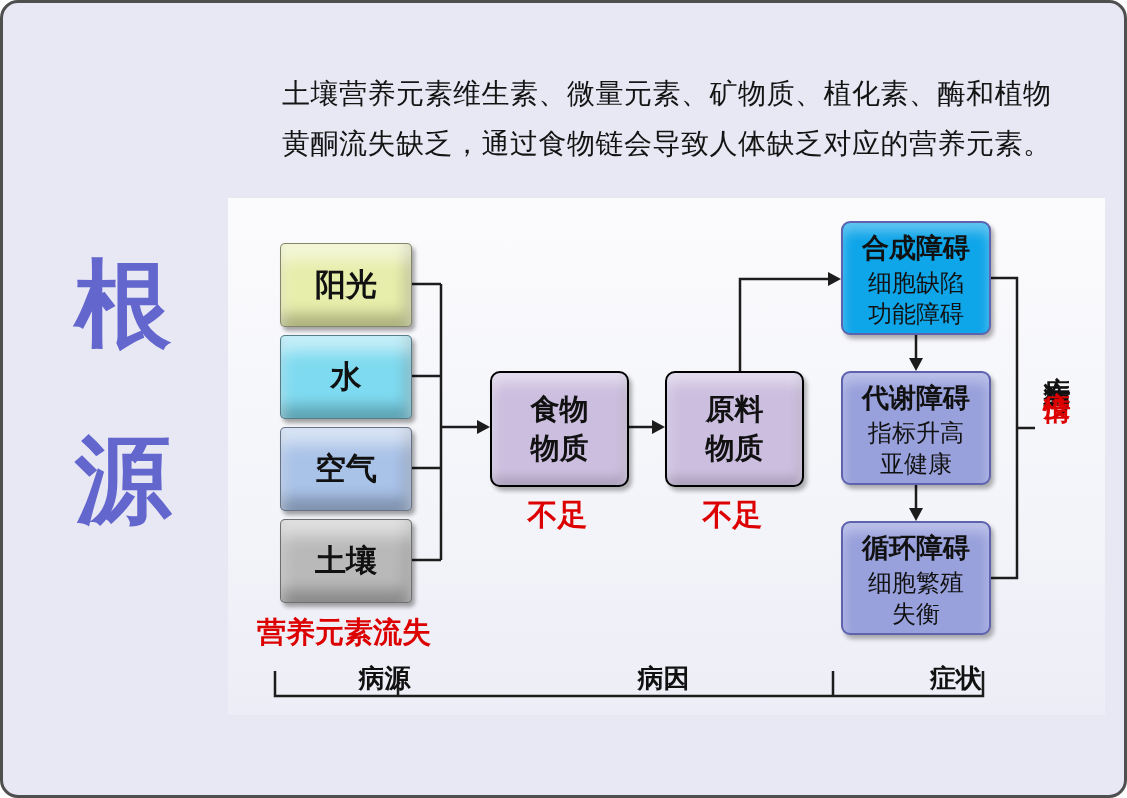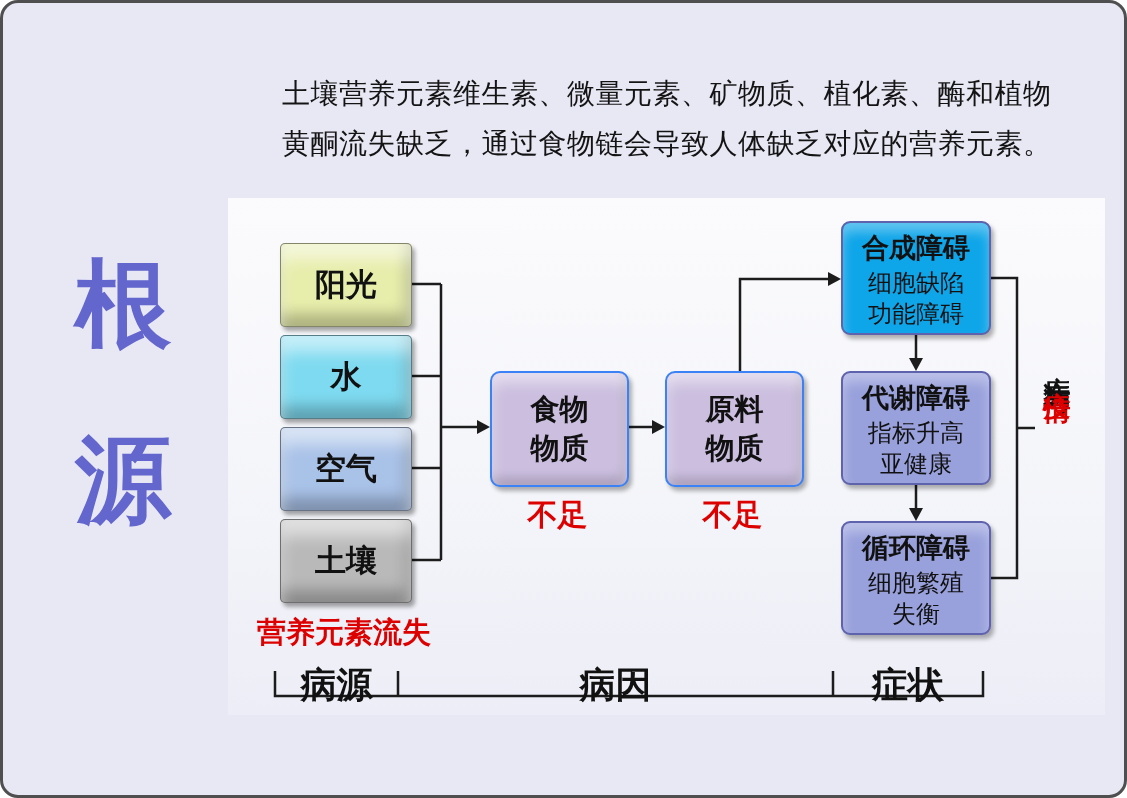--- a/index.html
+++ b/index.html
@@ -28,21 +28,21 @@
     box-shadow: inset 0 16px 16px rgba(255,255,255,0.55),
                 inset -5px -12px 14px rgba(0,0,0,0.25),
                 3px 4px 4px rgba(0,0,0,0.35);
   }
   .src-sun{top:240px} .src-water{top:332px} .src-air{top:424px} .src-soil{top:516px}
 
   .chain-box {
     position:absolute; top:368px; width:135px; height:112px;
     display:flex; flex-direction:column; align-items:center; justify-content:center;
     font-size:29px; font-weight:bold; line-height:1.35;
-    border:2px solid #3b82f6; border-radius:10px;
+    border:2px solid #000000; border-radius:10px;
     box-shadow: inset 0 10px 14px rgba(255,255,255,0.5),
                 inset -4px -8px 10px rgba(0,0,0,0.15),
                 3px 4px 4px rgba(0,0,0,0.3);
   }
   .chain-food{left:487px} .chain-raw{left:662px}
 
   .shortage { position:absolute; top:492px; width:135px; text-align:center;
     font-size:30px; font-weight:bold; color:#dd0000; }
   .shortage-food{left:487px} .shortage-raw{left:662px}
 
@@ -61,21 +61,21 @@
   .stage-1{top:218px} .stage-2{top:368px} .stage-3{top:518px}
 
   .outcome {
     position:absolute; left:1036px; top:352px; height:180px;
     writing-mode:vertical-rl; text-orientation:upright;
     font-size:27px; font-weight:bold; letter-spacing:5px; color:#111;
   }
   .outcome .red { color:#dd0000; }
 
   .footer-label { position:absolute; top:658px; text-align:center;
-    font-size:36px; font-weight:bold; color:#111; }
+    font-size:26px; font-weight:bold; color:#111;padding-left:48px; }
   .fl-1{left:272px; width:123px} .fl-2{left:395px; width:435px} .fl-3{left:830px; width:150px}
 </style>
 </head>
 <body>
 
 <div class="frame">
 
   <div class="header">
     <div>土壤营养元素维生素、微量元素、矿物质、植化素、酶和植物</div>
     <div>黄酮流失缺乏，通过食物链会导致人体缺乏对应的营养元素。</div>

